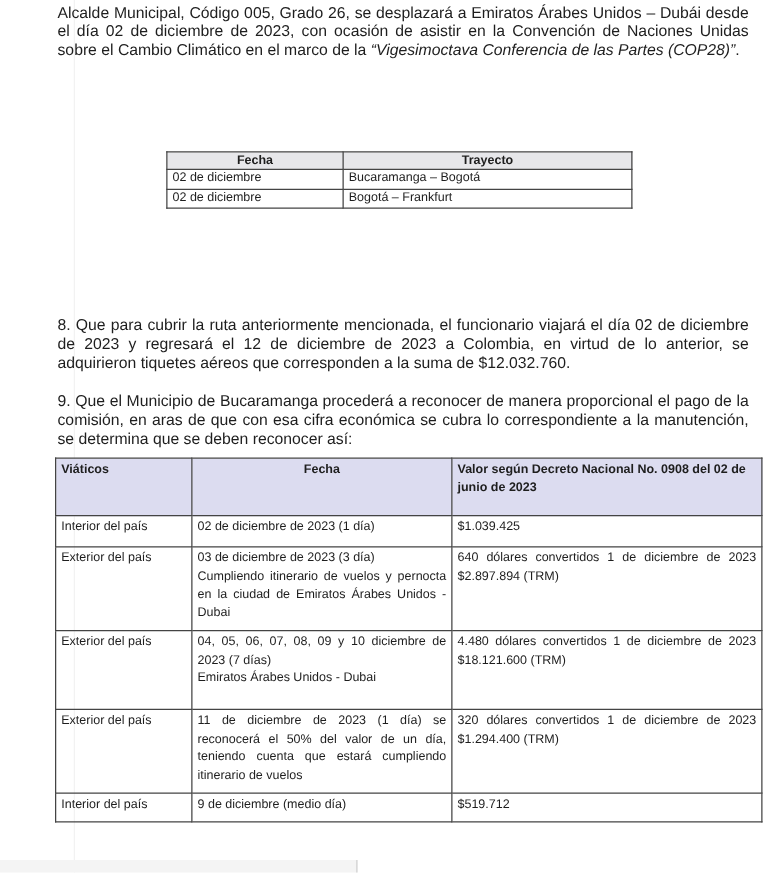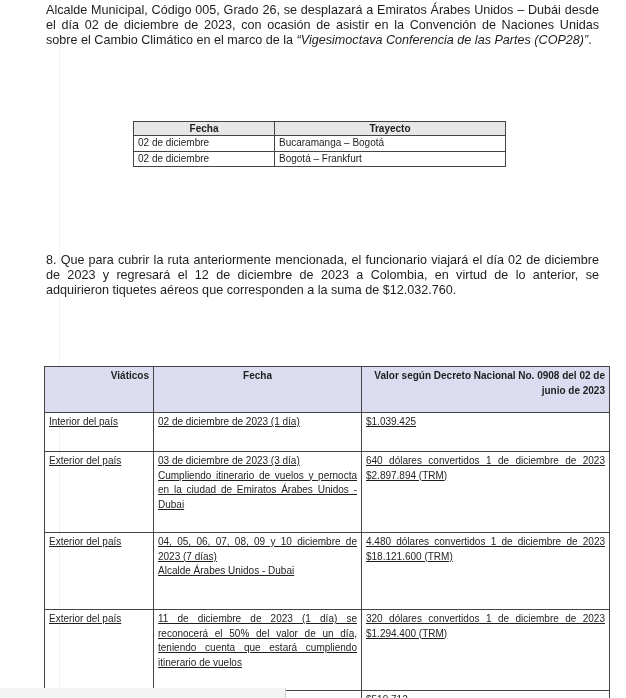--- a/index.html
+++ b/index.html
@@ -24,22 +24,22 @@
 
   
   #itin { left: 133px; top: 121px; width: 373px; }
   #itin th { background: #e7e7ea; font-weight: bold; text-align: center; height: 13px; line-height: 13px; }
   #itin td { height: 14px; }
   #itin .c1 { width: 132px; }
   #itin .c2 { text-align: justify; text-align-last: left; }
 
   
   #viat { left: 44px; top: 366px; width: 566px; }
-  #viat th { background: #dcdcf0; font-weight: bold; text-align: right; height: 43px; padding-top: 2px; }
-  #viat td { padding-top: 2px; padding-bottom: 18px; text-decoration: underline; }
+  #viat th { background: #dcdcf0; font-weight: bold; text-align: left; height: 43px; padding-top: 2px; }
+  #viat td { padding-top: 2px; padding-bottom: 4px; }
   #viat .w1 { width: 100px; }
   #viat .w2 { width: 199px; text-align: justify; text-align-last: left; }
   #viat .w3 { text-align: justify; text-align-last: left; }
   #viat tr.r-int1 td { height: 18px; }
   #viat tr.r-ext1 td { height: 60px; }
   #viat tr.r-ext2 td { height: 56px; }
   #viat tr.r-ext3 td { height: 60px; }
   #viat tr.r-int2 td { height: 16px; }
   #viat tr.r-total td { height: 22px; }
   .line { display: block; }
@@ -72,20 +72,21 @@
         <td class="c2">Bucaramanga – Bogotá</td>
       </tr>
       <tr>
         <td class="c1">02 de diciembre</td>
         <td class="c2">Bogotá – Frankfurt</td>
       </tr>
     </tbody>
   </table>
 
   <p class="para" id="p8">8. Que para cubrir la ruta anteriormente mencionada, el funcionario viajará el día 02 de diciembre de 2023 y regresará el 12 de diciembre de 2023 a Colombia, en virtud de lo anterior, se adquirieron tiquetes aéreos que corresponden a la suma de $12.032.760.</p>
+  <p class="para" id="p9">9. Que el Municipio de Bucaramanga procederá a reconocer de manera proporcional el pago de la comisión, en aras de que con esa cifra económica se cubra lo correspondiente a la manutención, se determina que se deben reconocer así:</p>
 
   <table id="viat">
     <thead>
       <tr>
         <th class="w1">Viáticos</th>
         <th class="w2" style="text-align:center;text-align-last:center;">Fecha</th>
         <th>Valor según Decreto Nacional No. 0908 del 02 de junio de 2023</th>
       </tr>
     </thead>
     <tbody>
@@ -101,21 +102,21 @@
         <td class="w2">
             <span class="line">03 de diciembre de 2023 (3 día)</span>
             <span class="line">Cumpliendo itinerario de vuelos y pernocta en la ciudad de Emiratos Árabes Unidos - Dubai</span>
           </td>
         <td class="w3">640 dólares convertidos 1 de diciembre de 2023 $2.897.894 (TRM)</td>
       </tr>
       <tr class="r-ext2">
         <td class="w1">Exterior del país</td>
         <td class="w2">
             <span class="line">04, 05, 06, 07, 08, 09 y 10 diciembre de 2023 (7 días)</span>
-            <span class="line">Alcalde Árabes Unidos - Dubai</span>
+            <span class="line">Emiratos Árabes Unidos - Dubai</span>
           </td>
         <td class="w3">4.480 dólares convertidos 1 de diciembre de 2023 $18.121.600 (TRM)</td>
       </tr>
       <tr class="r-ext3">
         <td class="w1">Exterior del país</td>
         <td class="w2">
             <span class="line">11 de diciembre de 2023 (1 día) se reconocerá el 50% del valor de un día, teniendo cuenta que estará cumpliendo itinerario de vuelos</span>
           </td>
         <td class="w3">320 dólares convertidos 1 de diciembre de 2023 $1.294.400 (TRM)</td>
       </tr>

